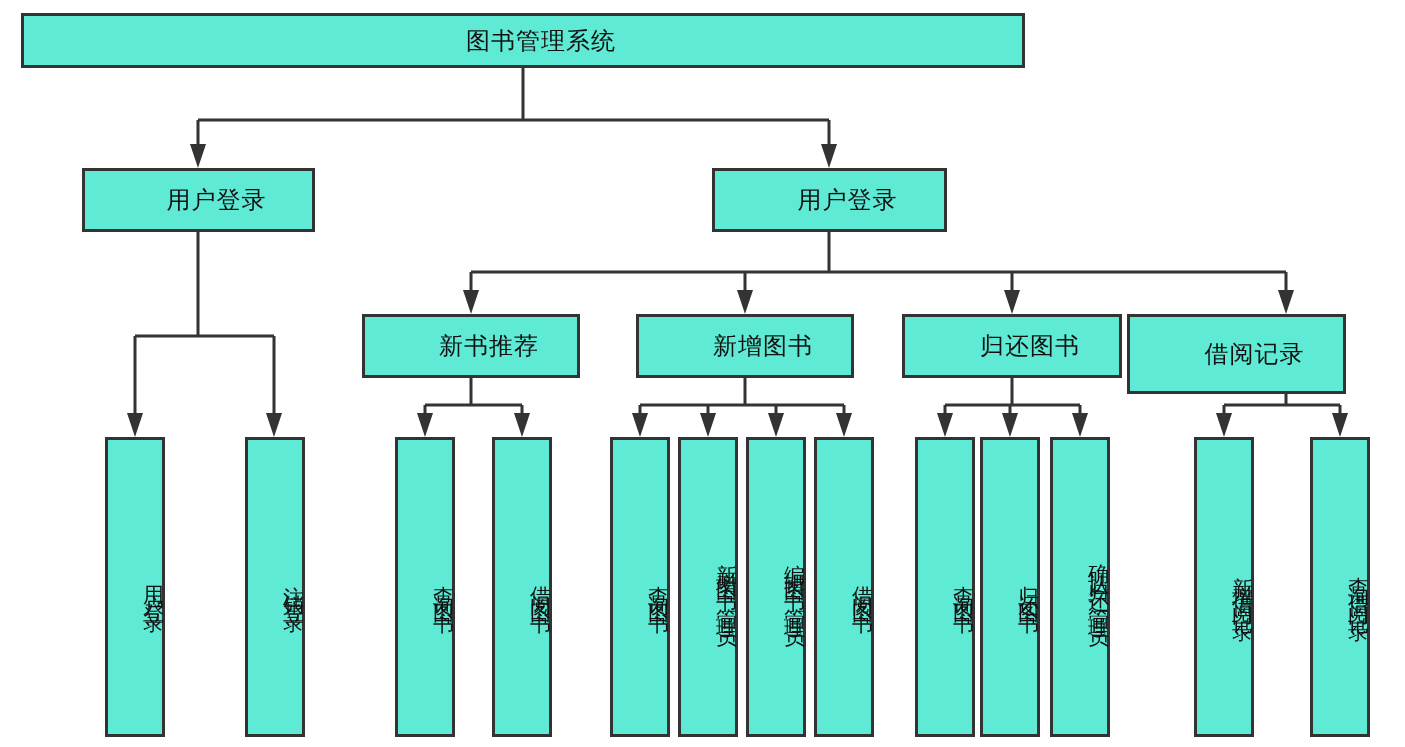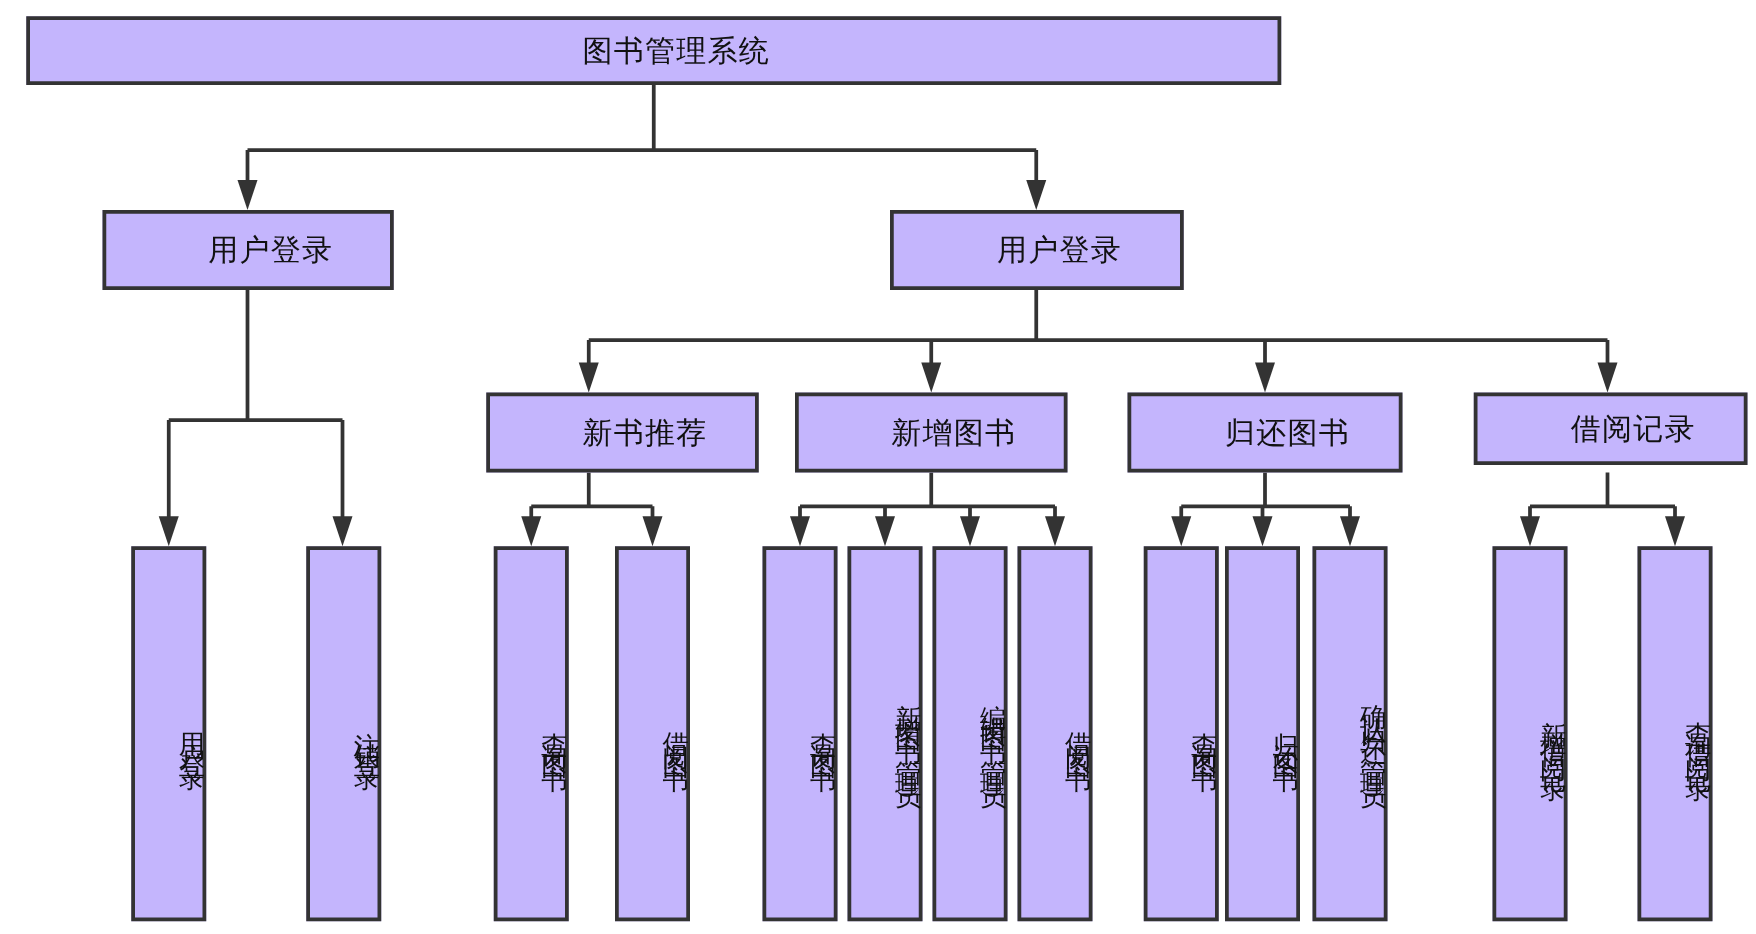--- a/index.html
+++ b/index.html
@@ -8,21 +8,21 @@
     width:1405px;height:747px;
     background:#ffffff;
     overflow:hidden;
     font-family:"DejaVu Sans","Liberation Sans",sans-serif;
     color:#111111;
   }
   .connectors{position:absolute;left:0;top:0;z-index:1;}
   .node{
     position:absolute;
     box-sizing:border-box;
-    background:#c4b5fd;
+    background:#5eead4;
     border:3px solid #333333;
     display:flex;
     align-items:center;
     justify-content:center;
     z-index:2;
     padding-left:36px;
   }
   .node.h span{
     font-size:24px;
     letter-spacing:1px;
@@ -44,24 +44,24 @@
     font-size:17px;
     letter-spacing:1px;
     color:rgba(158,158,158,0.92);
     z-index:5;
     white-space:nowrap;
   }
   
   #n-root   {left:21px;  top:13px;  width:1004px; height:55px;}
   #n-login  {left:82px;  top:168px; width:233px;  height:64px;}
   #n-mgmt   {left:712px; top:168px; width:235px;  height:64px;}
-  #n-rec    {left:362px; top:314px; width:218px;  height:64px;margin-left:27px;}
+  #n-rec    {left:362px; top:314px; width:218px;  height:64px;}
   #n-bor    {left:636px; top:314px; width:218px;  height:64px;}
   #n-cur    {left:902px; top:314px; width:220px;  height:64px;}
-  #n-hist   {left:1179px;top:314px; width:219px;  height:58px;}
+  #n-hist   {left:1127px;top:314px; width:219px;  height:80px;}
   .leaf{top:437px;width:60px;height:300px;}
   #l-login  {left:105px;}
   #l-logout {left:245px;}
   #l-rec-q  {left:395px;}
   #l-rec-b  {left:492px;}
   #l-bor-q  {left:610px;}
   #l-bor-a  {left:678px;}
   #l-bor-e  {left:746px;}
   #l-bor-b  {left:814px;}
   #l-cur-q  {left:915px;}

